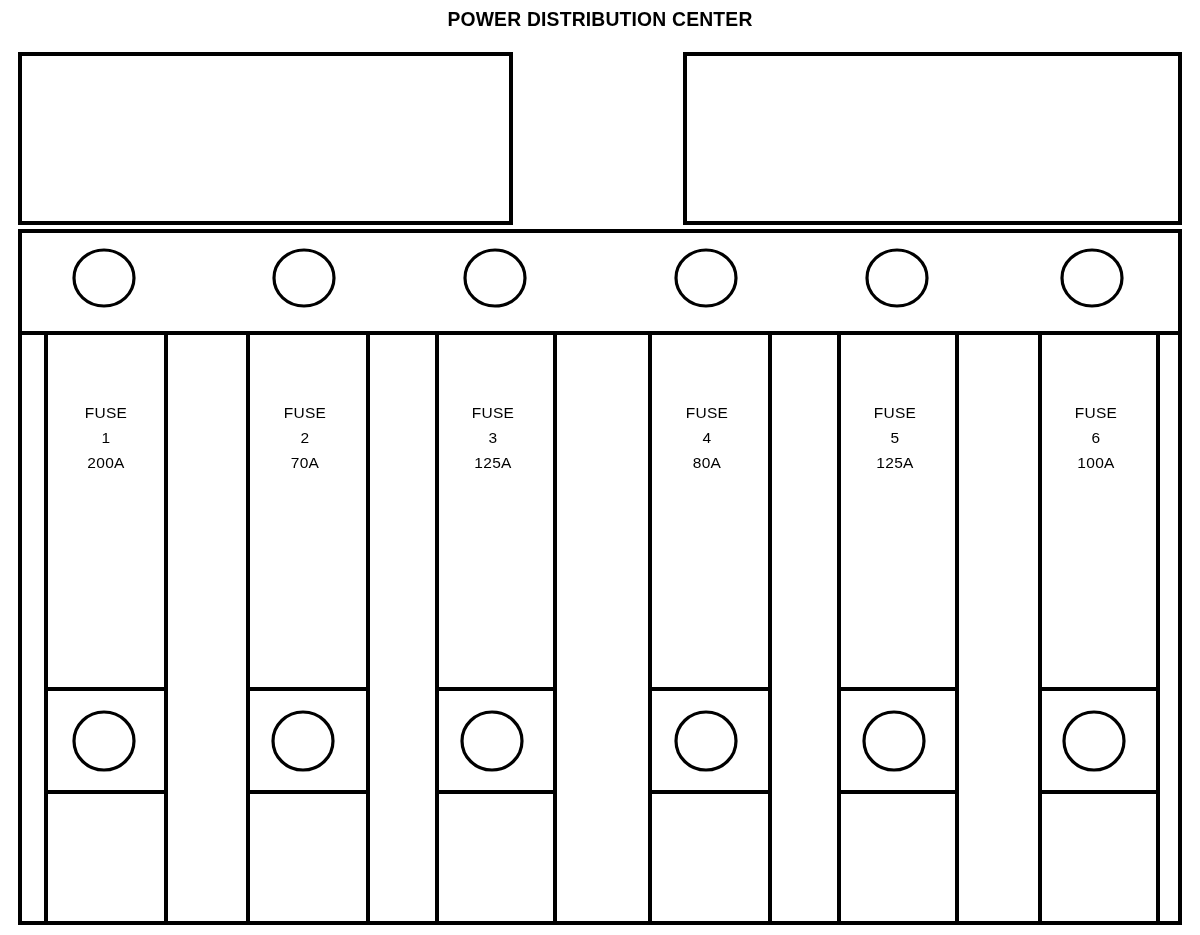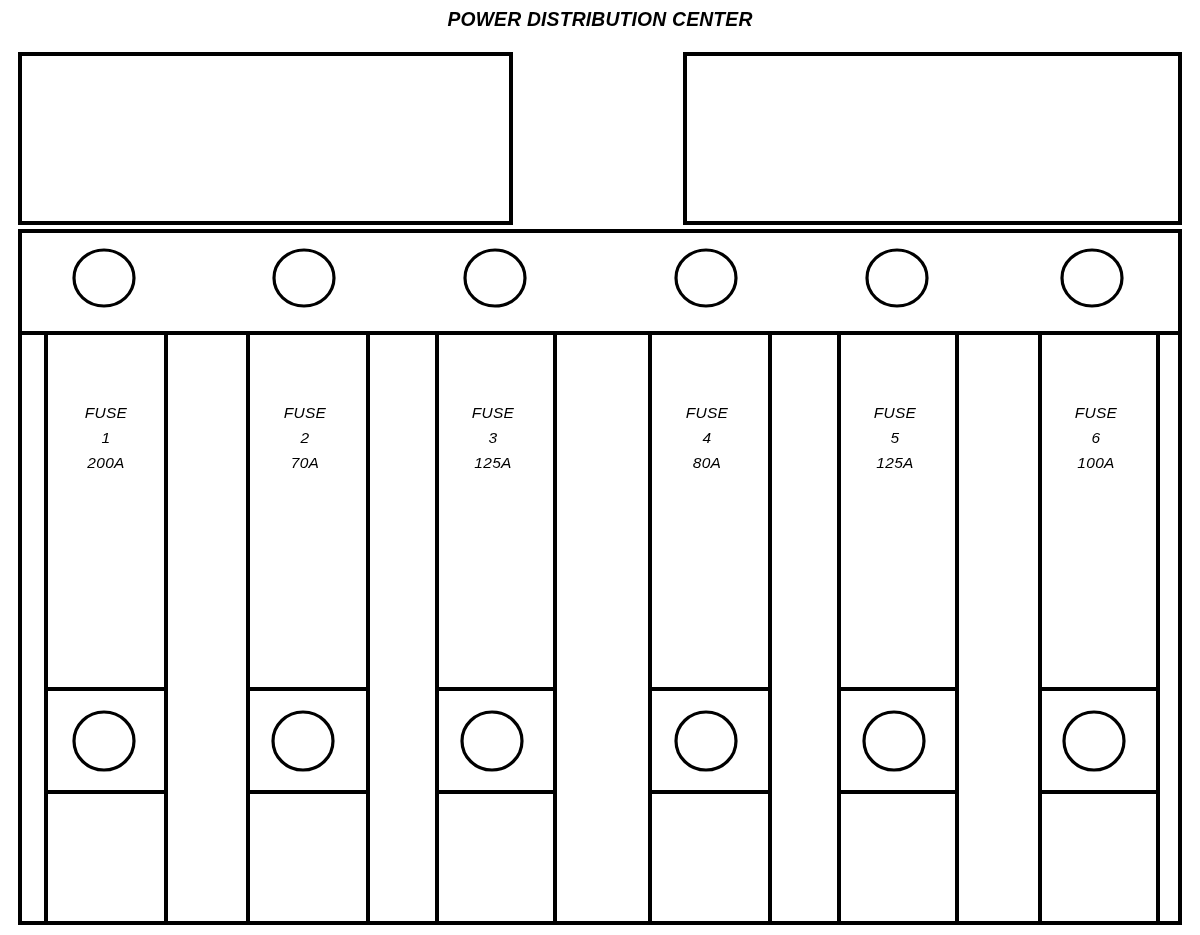--- a/index.html
+++ b/index.html
@@ -10,21 +10,20 @@
   body {
     width: 1200px;
     height: 935px;
     font-family: "Liberation Sans", sans-serif;
     overflow: hidden;
   }
   #diagram-root {
     position: relative;
     width: 1200px;
     height: 935px;
-    font-style: italic;
   }
   #pdc-title {
     position: absolute;
     top: 7px;
     left: 0;
     width: 1200px;
     text-align: center;
     font-family: "Liberation Sans", sans-serif;
     font-size: 21px;
     font-weight: bold;

